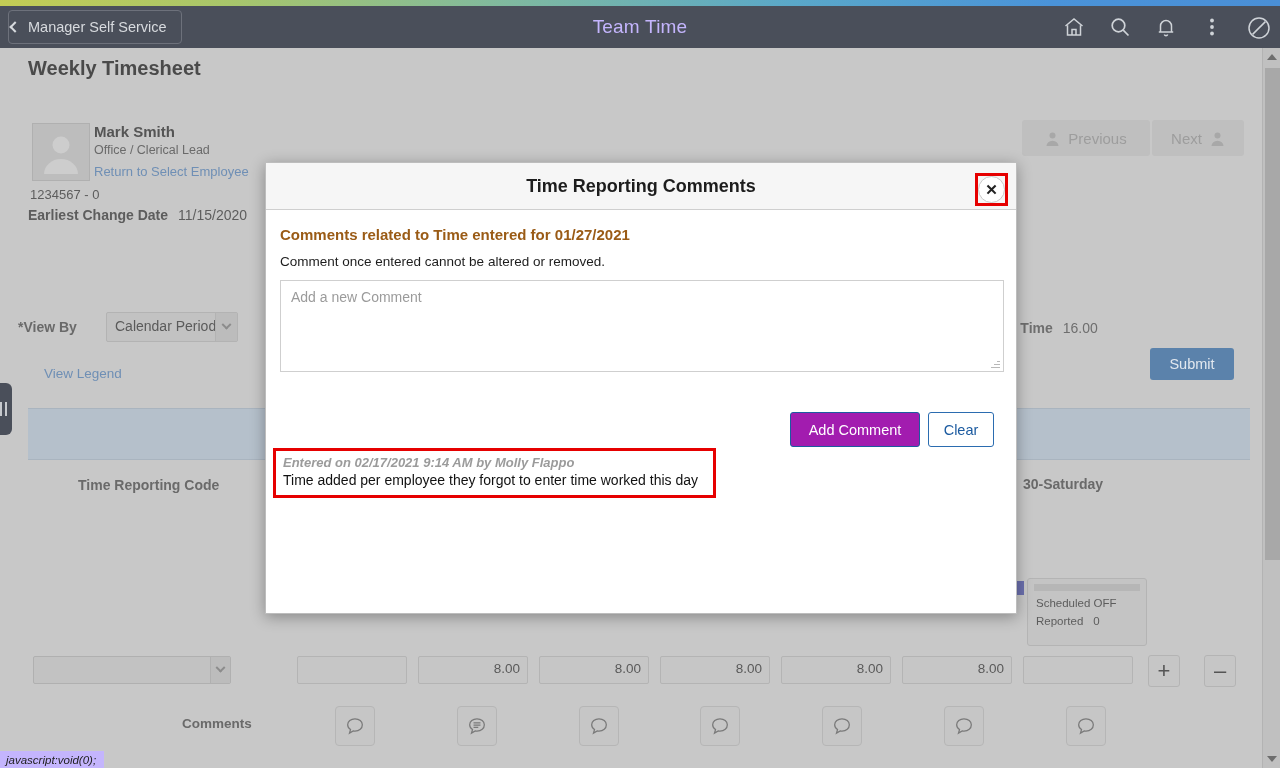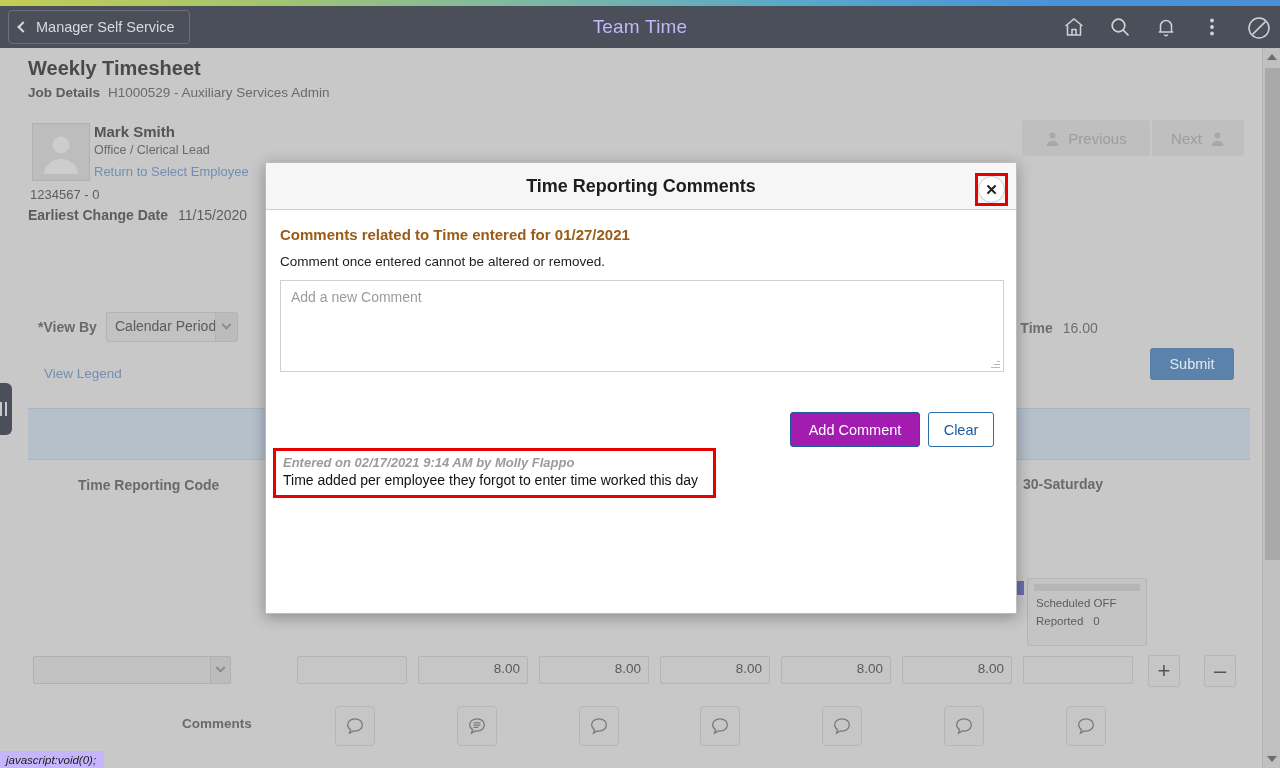--- a/index.html
+++ b/index.html
@@ -18,21 +18,21 @@
   }
 
   
   .header {
     position: absolute; top: 6px; left: 0; width: 1280px; height: 42px;
     background: #4a4f5a;
   }
   .back-chip {
     position: absolute; left: 8px; top: 4px; height: 34px;
     display: flex; align-items: center; gap: 7px;
-    padding: 0 14px 0 10px;
+    padding: 0 14px 0 2px;
     border: 1px solid #6d717b; border-radius: 4px;
     color: #d7dade; font-size: 14.5px; white-space: nowrap;
   }
   .chev-left {
     display: inline-block; width: 8px; height: 8px;
     border-left: 2px solid #d7dade; border-bottom: 2px solid #d7dade;
     transform: rotate(45deg); margin-right: 2px;
   }
   .header-title {
     position: absolute; left: 0; top: 0; width: 1280px; height: 42px;
@@ -87,21 +87,21 @@
     font-size: 13px; color: #5d5d5d;
   }
 
   .ecd {
     position: absolute; left: 28px; top: 159px;
     font-size: 14px; color: #5d5d5d; font-weight: bold; white-space: nowrap;
   }
   .ecd span.v { font-weight: normal; margin-left: 10px; color: #5d5d5d; }
 
   .viewby-label {
-    position: absolute; left: 38px; top: 271px;
+    position: absolute; left: 18px; top: 271px;
     font-size: 14px; color: #6a6a6a; font-weight: bold;
   }
   .viewby-select {
     position: absolute; left: 106px; top: 264px; width: 132px; height: 30px;
     background: #c2c2c2; border: 1px solid #b3b3b3; border-radius: 2px;
   }
   .viewby-select .txt {
     position: absolute; left: 8px; top: 5px; font-size: 14px; color: #5a5a5a;
   }
   .viewby-select .arrowbox {
@@ -359,23 +359,20 @@
           <circle cx="13" cy="13" r="10"></circle>
             <path d="M6.6 19.4 L19.4 6.6"></path>
         </svg>
       </span>
     </div>
   </div>
 
   <div class="page">
 
     <div class="page-title">Weekly Timesheet</div>
-    <div class="jobdetails">
-      <b>Job Details</b><span class="val">H1000529 - Auxiliary Services Admin</span>
-    </div>
 
     <div class="emp-photo">
       <svg width="40" height="42" viewBox="0 0 40 42" fill="#cdcdcd">
         <circle cx="20" cy="13" r="8.5"></circle>
           <path d="M3 42 a17 15 0 0 1 34 0 Z"></path>
       </svg>
     </div>
     <div class="emp-name">Mark Smith</div>
     <div class="emp-role">Office / Clerical Lead</div>
     <a class="emp-link" href="#">Return to Select Employee</a>

